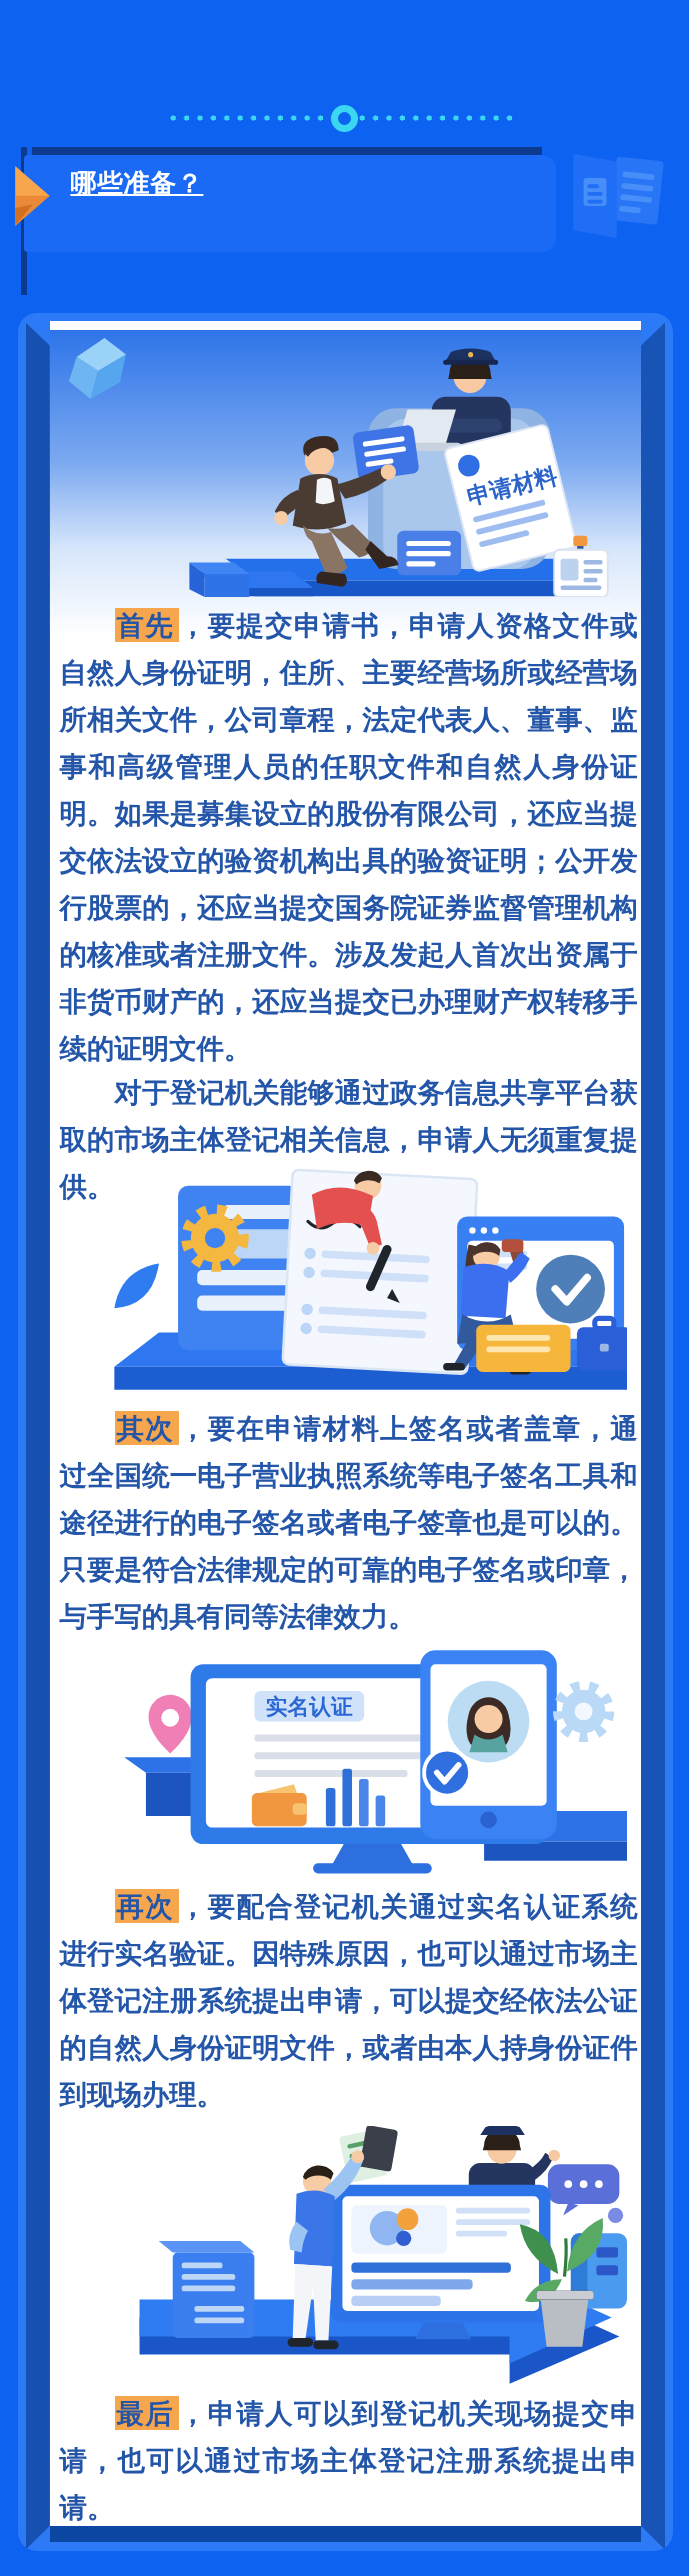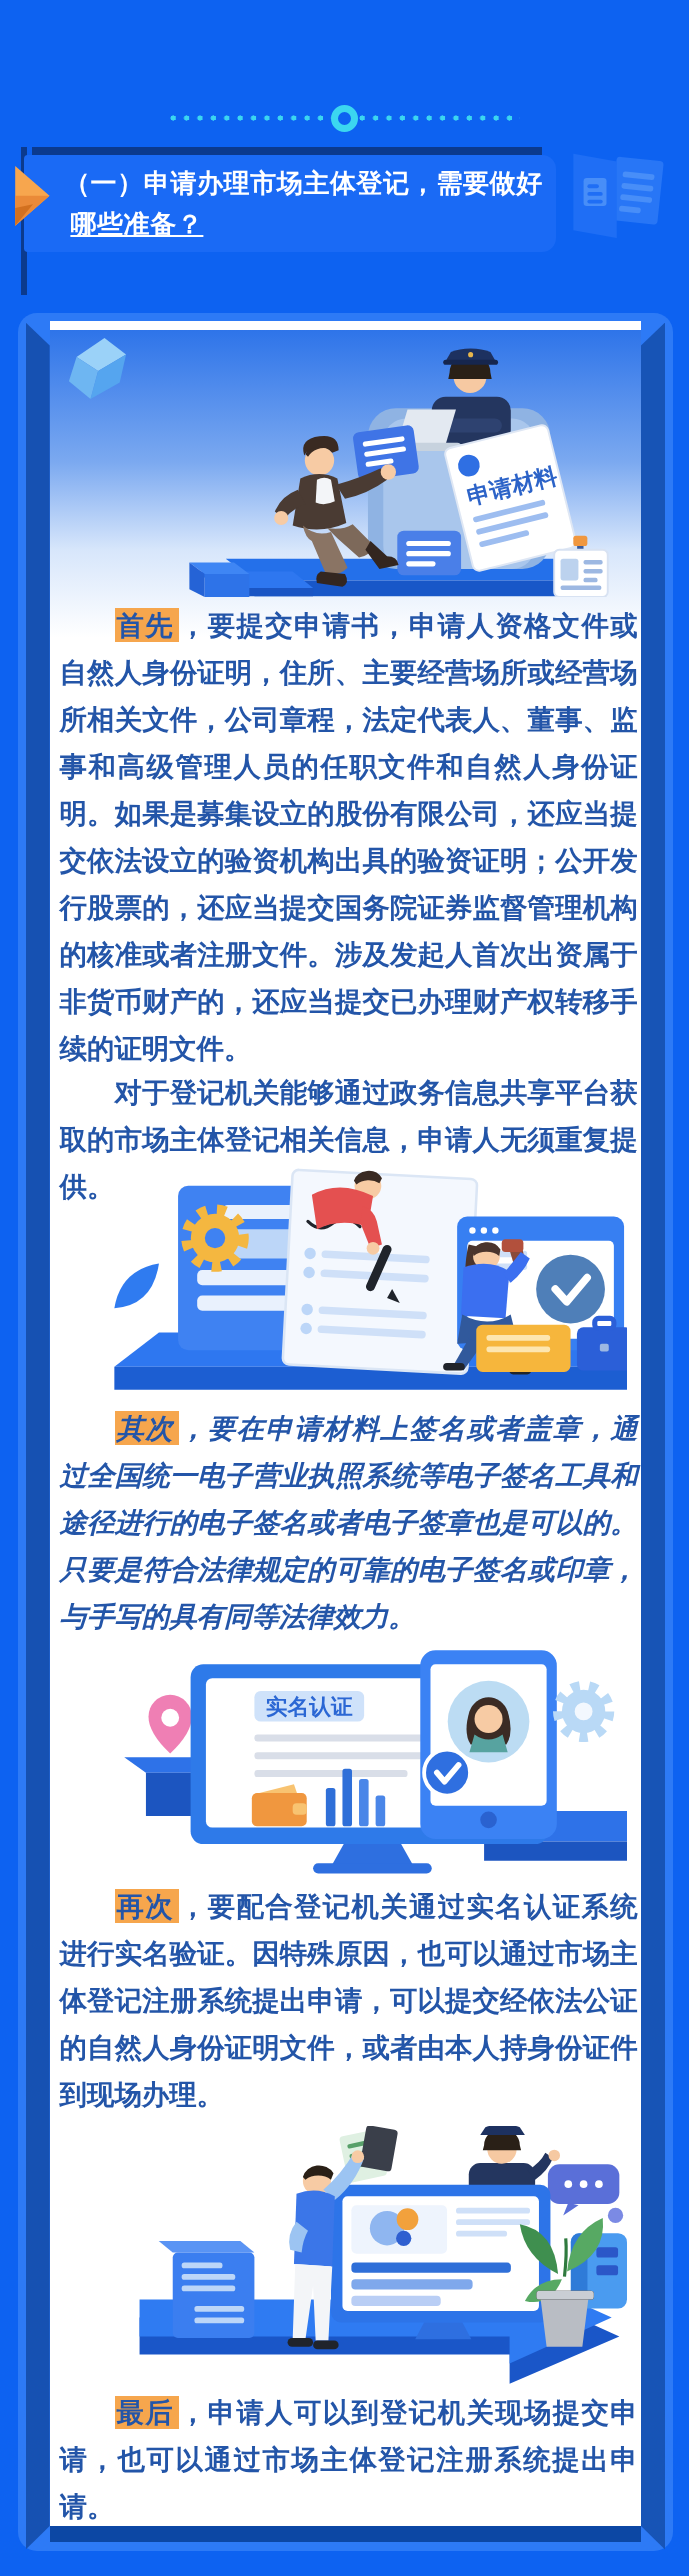--- a/index.html
+++ b/index.html
@@ -32,21 +32,21 @@
     clip-path:polygon(0 23px,100% 0,100% 100%,0 calc(100% - 23.6px));}
   .strip-white{left:32px;top:8.3px;width:591px;height:8.3px;background:#ffffff;}
   .strip-bottom{left:32px;top:2213px;width:591px;height:16px;background:#0c47a4;}
   .inner{left:32px;top:16.6px;width:591px;height:2196px;
     background:linear-gradient(180deg,#2e74e9 0%,#7ba9f0 6%,#d7e6fb 10%,#ffffff 14%);}
 
   
   .para{position:absolute;left:9.6px;width:578px;margin:0;color:#2355a8;font-weight:bold;
     font-size:27.4px;line-height:47px;text-align:justify;text-indent:55px;}
   .kw{background:#f6a64d;padding:1.9px 5.1px 1.9px 1.9px;}
-  .p1{top:272px;} .p2{top:739px;} .p3{top:1075px;font-style:italic;} .p4{top:1553px;} .p5{top:2060px;font-family:Liberation Serif, serif;}
+  .p1{top:272px;} .p2{top:739px;} .p3{top:1075px;} .p4{top:1553px;} .p5{top:2060px;}
 
   .il{position:absolute;left:12.8px;}
   .il1{top:17px;} .il2{top:838px;} .il3{top:1320px;} .il4{top:1796px;}
   .cube{left:15.3px;top:3.8px;}
 </style>
 </head>
 <body>
 
 <div id="page">
 
@@ -72,21 +72,20 @@
       <rect x="32" y="64" width="24" height="6" rx="3" fill="#2170f6"></rect>
       <rect x="32" y="76" width="24" height="6" rx="3" fill="#2170f6"></rect>
     </g>
   </svg>
   <svg class="abs arrow-svg" width="36" height="61" viewBox="0 0 56 96">
     <polygon points="0,0 54,47 0,94" fill="#f7a64e"></polygon>
     <polygon points="0,47 54,47 0,94" fill="#ea8a38"></polygon>
     <polygon points="0,66 28,60 0,94" fill="#d2701f"></polygon>
   </svg>
   <div class="abs title-text">
-    <div>（一）申请办理市场主体登记，需要做好</div>
     <div class="title-line2">哪些准备？</div>
   </div>
 
   <div class="abs card">
     <div class="abs strip-white"></div>
     <div class="abs bar-l"></div>
     <div class="abs bar-r"></div>
     <div class="abs strip-bottom"></div>
 
     <div class="abs inner">

